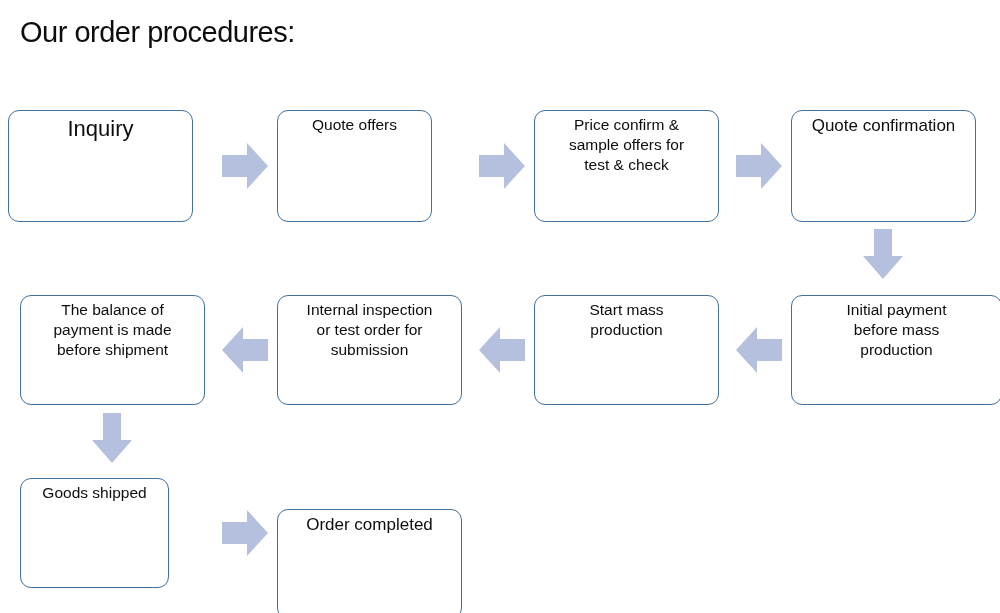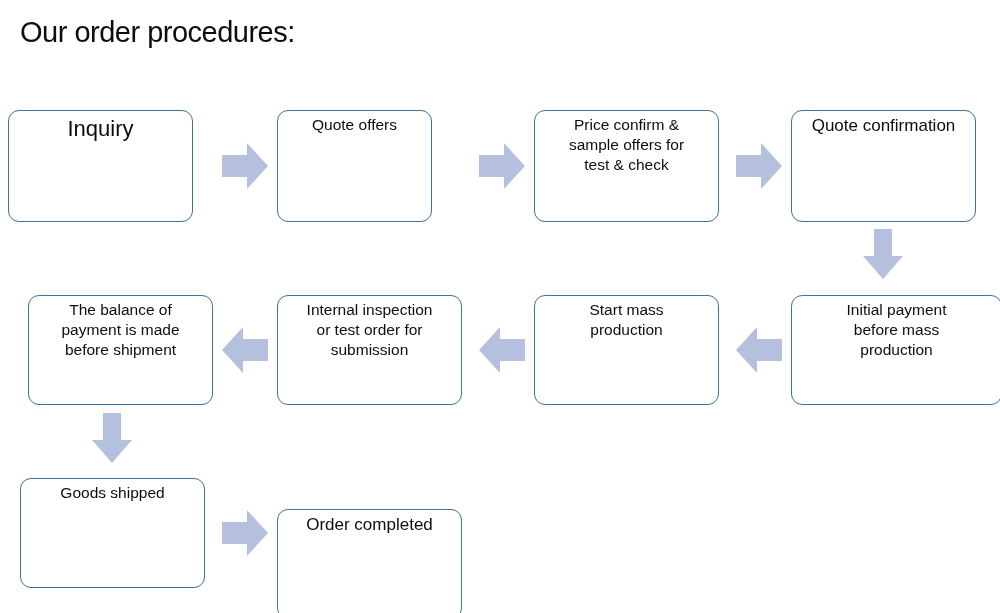--- a/index.html
+++ b/index.html
@@ -58,28 +58,28 @@
 
   
   .r1 { top: 110px; height: 112px; }
   #box-inquiry            { left: 8px;  width: 185px; }
   #box-quote-offers       { left: 277px; width: 155px; }
   #box-price-confirm      { left: 534px; width: 185px; }
   #box-order-confirmation { left: 791px; width: 185px; }
 
   
   .r2 { top: 295px; height: 110px; }
-  #box-balance-payment    { left: 20px;  width: 185px; margin-left: 8px; }
+  #box-balance-payment    { left: 20px;  width: 185px; }
   #box-internal-inspection{ left: 277px; width: 185px; }
   #box-start-mass         { left: 534px; width: 185px; }
   #box-initial-payment    { left: 791px; width: 211px; }
 
   
   .r3 { top: 478px; height: 110px; }
-  #box-goods-shipped      { left: 20px;  width: 185px; }
+  #box-goods-shipped      { left: 20px;  width: 149px; }
   #box-order-completed    { left: 277px; width: 185px; margin-top: 31px; }
 
   
   .arrow-h { width: 46px; height: 50px; }
   .arrow-v { width: 44px; height: 50px; }
 
   #arrow-inquiry-to-quote      { left: 222px; top: 141px; }
   #arrow-quote-to-price        { left: 479px; top: 141px; }
   #arrow-price-to-order        { left: 736px; top: 141px; }
   #arrow-order-to-initial      { left: 861px; top: 229px; }

